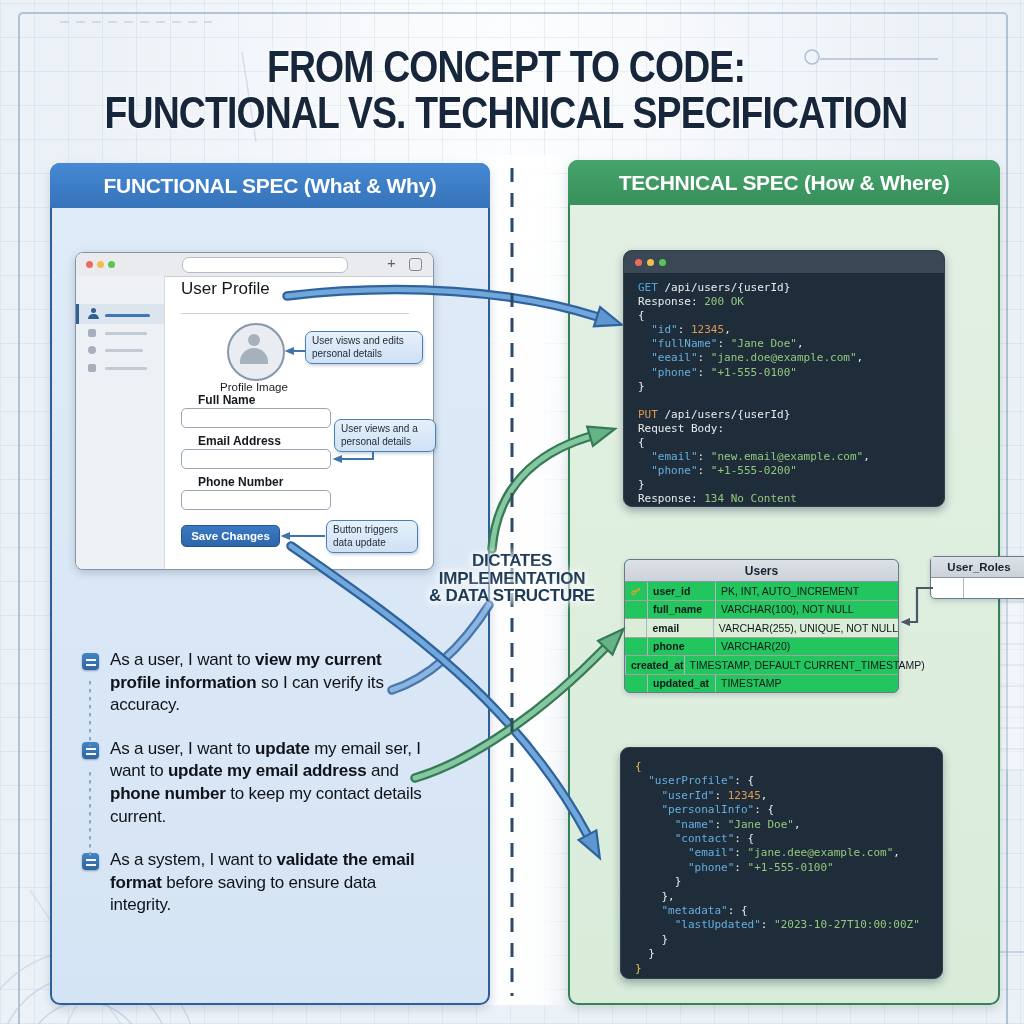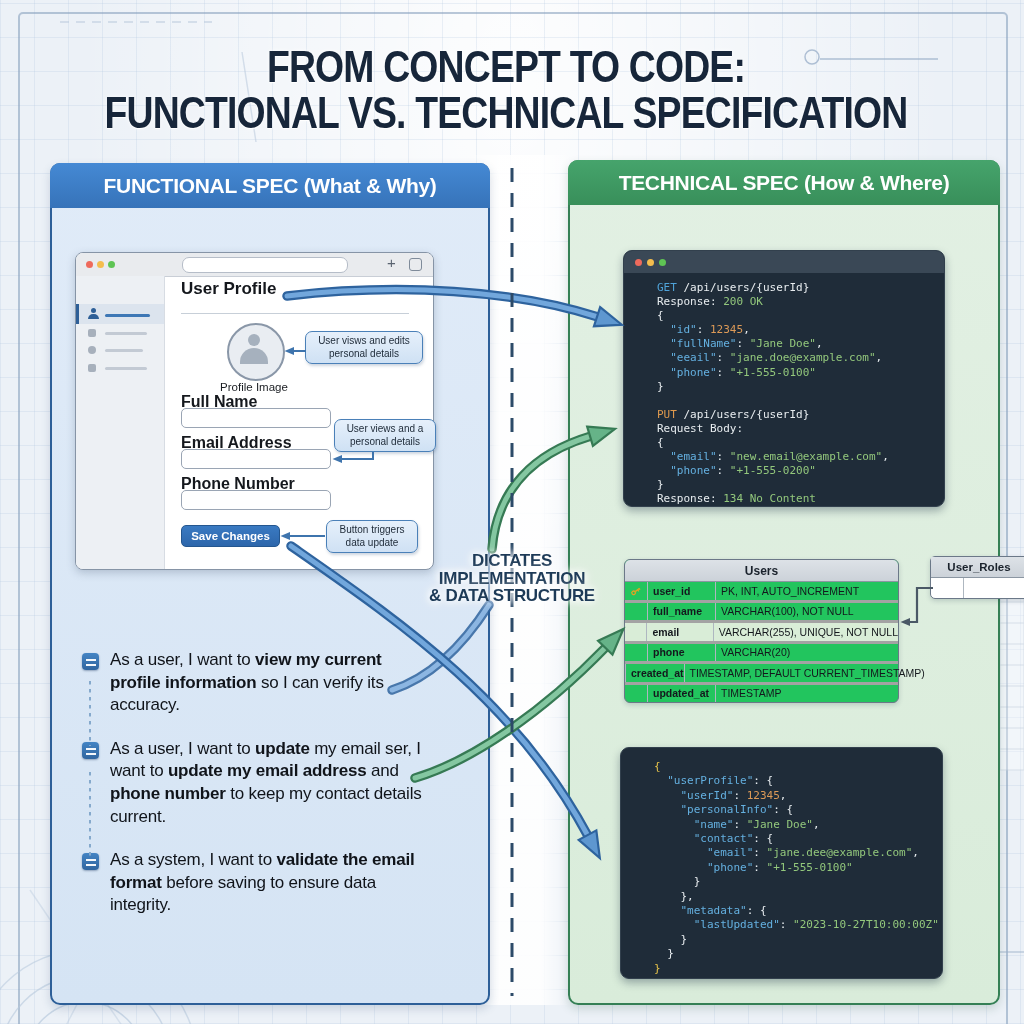--- a/index.html
+++ b/index.html
@@ -46,63 +46,63 @@
           border-right:1px solid #d7dce3;border-radius:0 0 0 7px;}
   .srowline{position:absolute;height:2.5px;border-radius:2px;background:#c3cad4;}
   .sq{position:absolute;width:8px;height:8px;background:#a7b0bc;border-radius:2px;}
   .ci{position:absolute;width:8px;height:8px;background:#a7b0bc;border-radius:50%;}
   .homeic{position:absolute;font-size:13px;line-height:11px;color:#55606e;}
   .activerow{position:absolute;left:0;top:51px;width:88px;height:20px;background:#dce4ee;}
   .activebar{position:absolute;left:0;top:51px;width:3px;height:20px;background:#2e5f97;}
   .personic{position:absolute;width:11px;height:11px;}
   .personic::before{content:"";position:absolute;left:3px;top:0;width:5px;height:5px;border-radius:50%;background:#2e5f97;}
   .personic::after{content:"";position:absolute;left:0;top:6px;width:11px;height:5px;border-radius:5px 5px 0 0;background:#2e5f97;}
-  .wtitle{position:absolute;left:105px;top:26px;font-size:17px;font-weight:bold;color:#14171c;}
+  .wtitle{position:absolute;left:105px;top:26px;font-size:17px;font-weight:normal;color:#14171c;}
   .whr{position:absolute;left:105px;top:60px;width:228px;height:1px;background:#c7cfd8;}
   .avatar{position:absolute;left:151px;top:70px;width:54px;height:54px;border-radius:50%;
           background:#e9edf2;border:2px solid #8a97a8;}
   .avperson{position:absolute;left:14px;top:9px;width:22px;height:34px;}
   .avperson::before{content:"";position:absolute;left:5px;top:0;width:12px;height:12px;border-radius:50%;background:#a6b1be;}
   .avperson::after{content:"";position:absolute;left:-3px;top:14px;width:28px;height:16px;border-radius:14px 14px 0 0;background:#a6b1be;}
   .avcap{position:absolute;left:123px;top:128px;width:110px;text-align:center;font-size:11.5px;color:#1a1d22;}
-  .flabel{position:absolute;left:105px;font-size:16px;font-weight:600;color:#15181d;}
+  .flabel{position:absolute;left:122px;font-size:12px;font-weight:600;color:#15181d;}
   .finput{position:absolute;left:105px;width:148px;height:18px;background:#fff;border:1.2px solid #9aa5b4;border-radius:5px;}
   .savebtn{position:absolute;left:105px;top:272px;width:97px;height:20px;background:linear-gradient(#3a7ac2,#2d66ab);
            border:1px solid #24568f;border-radius:5px;color:#fff;font-size:11.5px;font-weight:bold;
            display:flex;align-items:center;justify-content:center;}
   .callout{position:absolute;background:linear-gradient(#e6f0fb,#cfe1f4);border:1.5px solid #4a80b8;
            border-radius:7px;padding:3px 6px;font-size:10px;line-height:12.5px;color:#1c2836;
-           box-shadow:1px 2px 3px rgba(60,90,130,.25);z-index:13;text-align:center;}
+           box-shadow:1px 2px 3px rgba(60,90,130,.25);z-index:13;}
   
   .stories{position:absolute;left:82px;top:649px;width:344px;z-index:12;}
   .story{position:relative;padding-left:28px;margin-bottom:21px;}
   .stext{font-size:17px;line-height:22.6px;color:#10141a;letter-spacing:-.2px;}
   .stext b{font-weight:bold;}
   .sicon{position:absolute;left:0;top:4px;width:17px;height:17px;border-radius:4px;
          background:linear-gradient(#4384c4,#30659f);box-shadow:0 1px 2px rgba(30,60,100,.4);}
   .sicon::after{content:"";position:absolute;left:3.5px;top:4px;width:10px;height:9px;
          background:repeating-linear-gradient(0deg,#fff 0 1.8px, transparent 1.8px 5.4px);
          opacity:.95;}
   
   .codewin{position:absolute;background:#1f2c39;border:1px solid #32404d;border-radius:9px;
            box-shadow:0 4px 9px rgba(20,40,60,.35);z-index:12;}
   .ctop{position:absolute;left:0;top:0;right:0;height:22px;background:#3a4856;border-radius:8px 8px 0 0;}
   .code{position:absolute;left:14px;right:2px;font-family:"DejaVu Sans Mono",monospace;font-size:11px;}
-  .cl{white-space:pre;margin-left:19px;}
+  .cl{white-space:pre;}
   .tk-w{color:#e8edf0}.tk-k{color:#64b0e0}.tk-g{color:#93c87c}.tk-n{color:#dd9a57}
   .tk-mg{color:#4fa3d9}.tk-mo{color:#e09a4e}.tk-y{color:#e6c34a}
   #apicode{top:30px;line-height:14.1px;}
   #jsoncode{top:12px;line-height:14.4px;}
   
   .sqltable{position:absolute;left:624px;top:559px;width:273px;background:#22c55e;
             border:1.5px solid #6b7888;border-radius:6px;z-index:12;box-shadow:0 2px 5px rgba(40,60,80,.2);}
   .sqlhead{height:21px;background:linear-gradient(#dde2e7,#ccd2d9);border-bottom:1px solid #8b96a2;
            border-radius:5px 5px 0 0;display:flex;align-items:center;justify-content:center;
            font-size:12px;font-weight:bold;color:#1a222c;}
-  .srow{display:flex;height:17.5px;border-bottom:3px solid #a3a3a3;font-size:10.5px;color:#14181d;align-items:center;}
+  .srow{display:flex;height:17.5px;border-bottom:1px solid #a3a3a3;font-size:10.5px;color:#14181d;align-items:center;}
   .srow:last-child{border-bottom:none;}
   .srow.hl{background:#d9edd7;}
   .c-ico{width:22px;display:flex;justify-content:center;align-items:center;border-right:1px solid #aeb7c0;height:100%;}
   .c-name{width:62px;padding-left:5px;border-right:1px solid #aeb7c0;height:100%;display:flex;align-items:center;font-weight:bold;}
   .c-type{flex:1;padding-left:5px;white-space:nowrap;overflow:visible;}
   .urbox{position:absolute;left:930px;top:556px;width:96px;background:#fff;border:1.5px solid #6b7888;
          border-radius:5px 0 0 5px;z-index:12;box-shadow:0 2px 5px rgba(40,60,80,.2);}
   .urhead{height:20px;background:linear-gradient(#dde2e7,#ccd2d9);border-bottom:1px solid #8b96a2;
           display:flex;align-items:center;justify-content:center;font-size:11.5px;font-weight:bold;color:#1a222c;}
   .urrow{height:20px;position:relative;}

